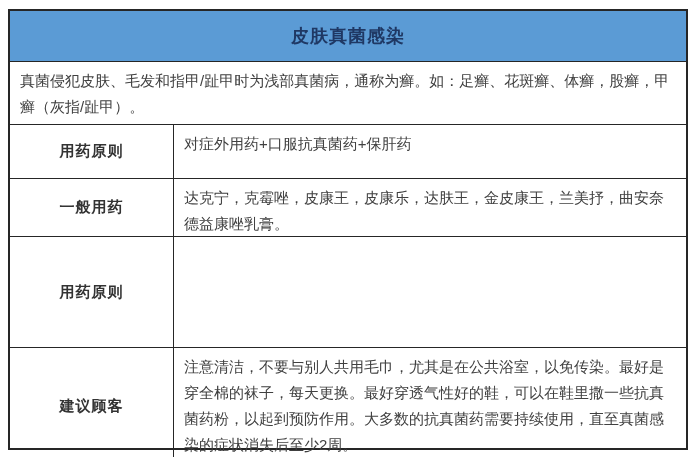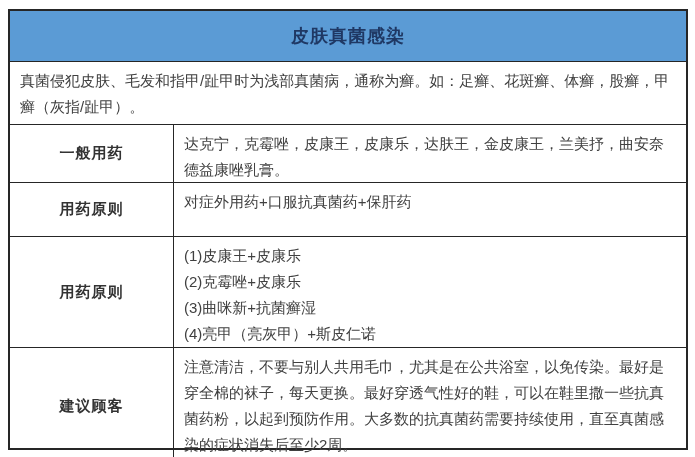--- a/index.html
+++ b/index.html
@@ -81,42 +81,36 @@
 <div class="table">
 
   <div class="table-header">皮肤真菌感染</div>
 
   <div class="row row-h1">
     <div class="content-cell">
       <span>真菌侵犯皮肤、毛发和指甲/趾甲时为浅部真菌病，通称为癣。如：足癣、花斑癣、体癣，股癣，甲癣（灰指/趾甲）。</span>
     </div>
   </div>
 
+  <div class="row row-h2">
+    <div class="label-cell">用药原则</div>
+    <div class="content-cell">
+      <span>对症外用药+口服抗真菌药+保肝药</span>
+    </div>
+  </div>
+
   <div class="row row-h3">
     <div class="label-cell">一般用药</div>
     <div class="content-cell">
       <span>达克宁，克霉唑，皮康王，皮康乐，达肤王，金皮康王，兰美抒，曲安奈德益康唑乳膏。</span>
     </div>
   </div>
 
-  <div class="row row-h2">
-    <div class="label-cell">用药原则</div>
-    <div class="content-cell">
-      <span>对症外用药+口服抗真菌药+保肝药</span>
-    </div>
-  </div>
-
   <div class="row row-h4">
     <div class="label-cell">用药原则</div>
-    <div class="content-cell">
-      <span>(1)皮康王+皮康乐
-(2)克霉唑+皮康乐
-(3)曲咪新+抗菌癣湿
-(4)亮甲（亮灰甲）+斯皮仁诺</span>
-    </div>
   </div>
 
   <div class="row">
     <div class="label-cell">建议顾客</div>
     <div class="content-cell">
       <span>注意清洁，不要与别人共用毛巾，尤其是在公共浴室，以免传染。最好是穿全棉的袜子，每天更换。最好穿透气性好的鞋，可以在鞋里撒一些抗真菌药粉，以起到预防作用。大多数的抗真菌药需要持续使用，直至真菌感染的症状消失后至少2周。</span>
     </div>
   </div>
 
 </div>

